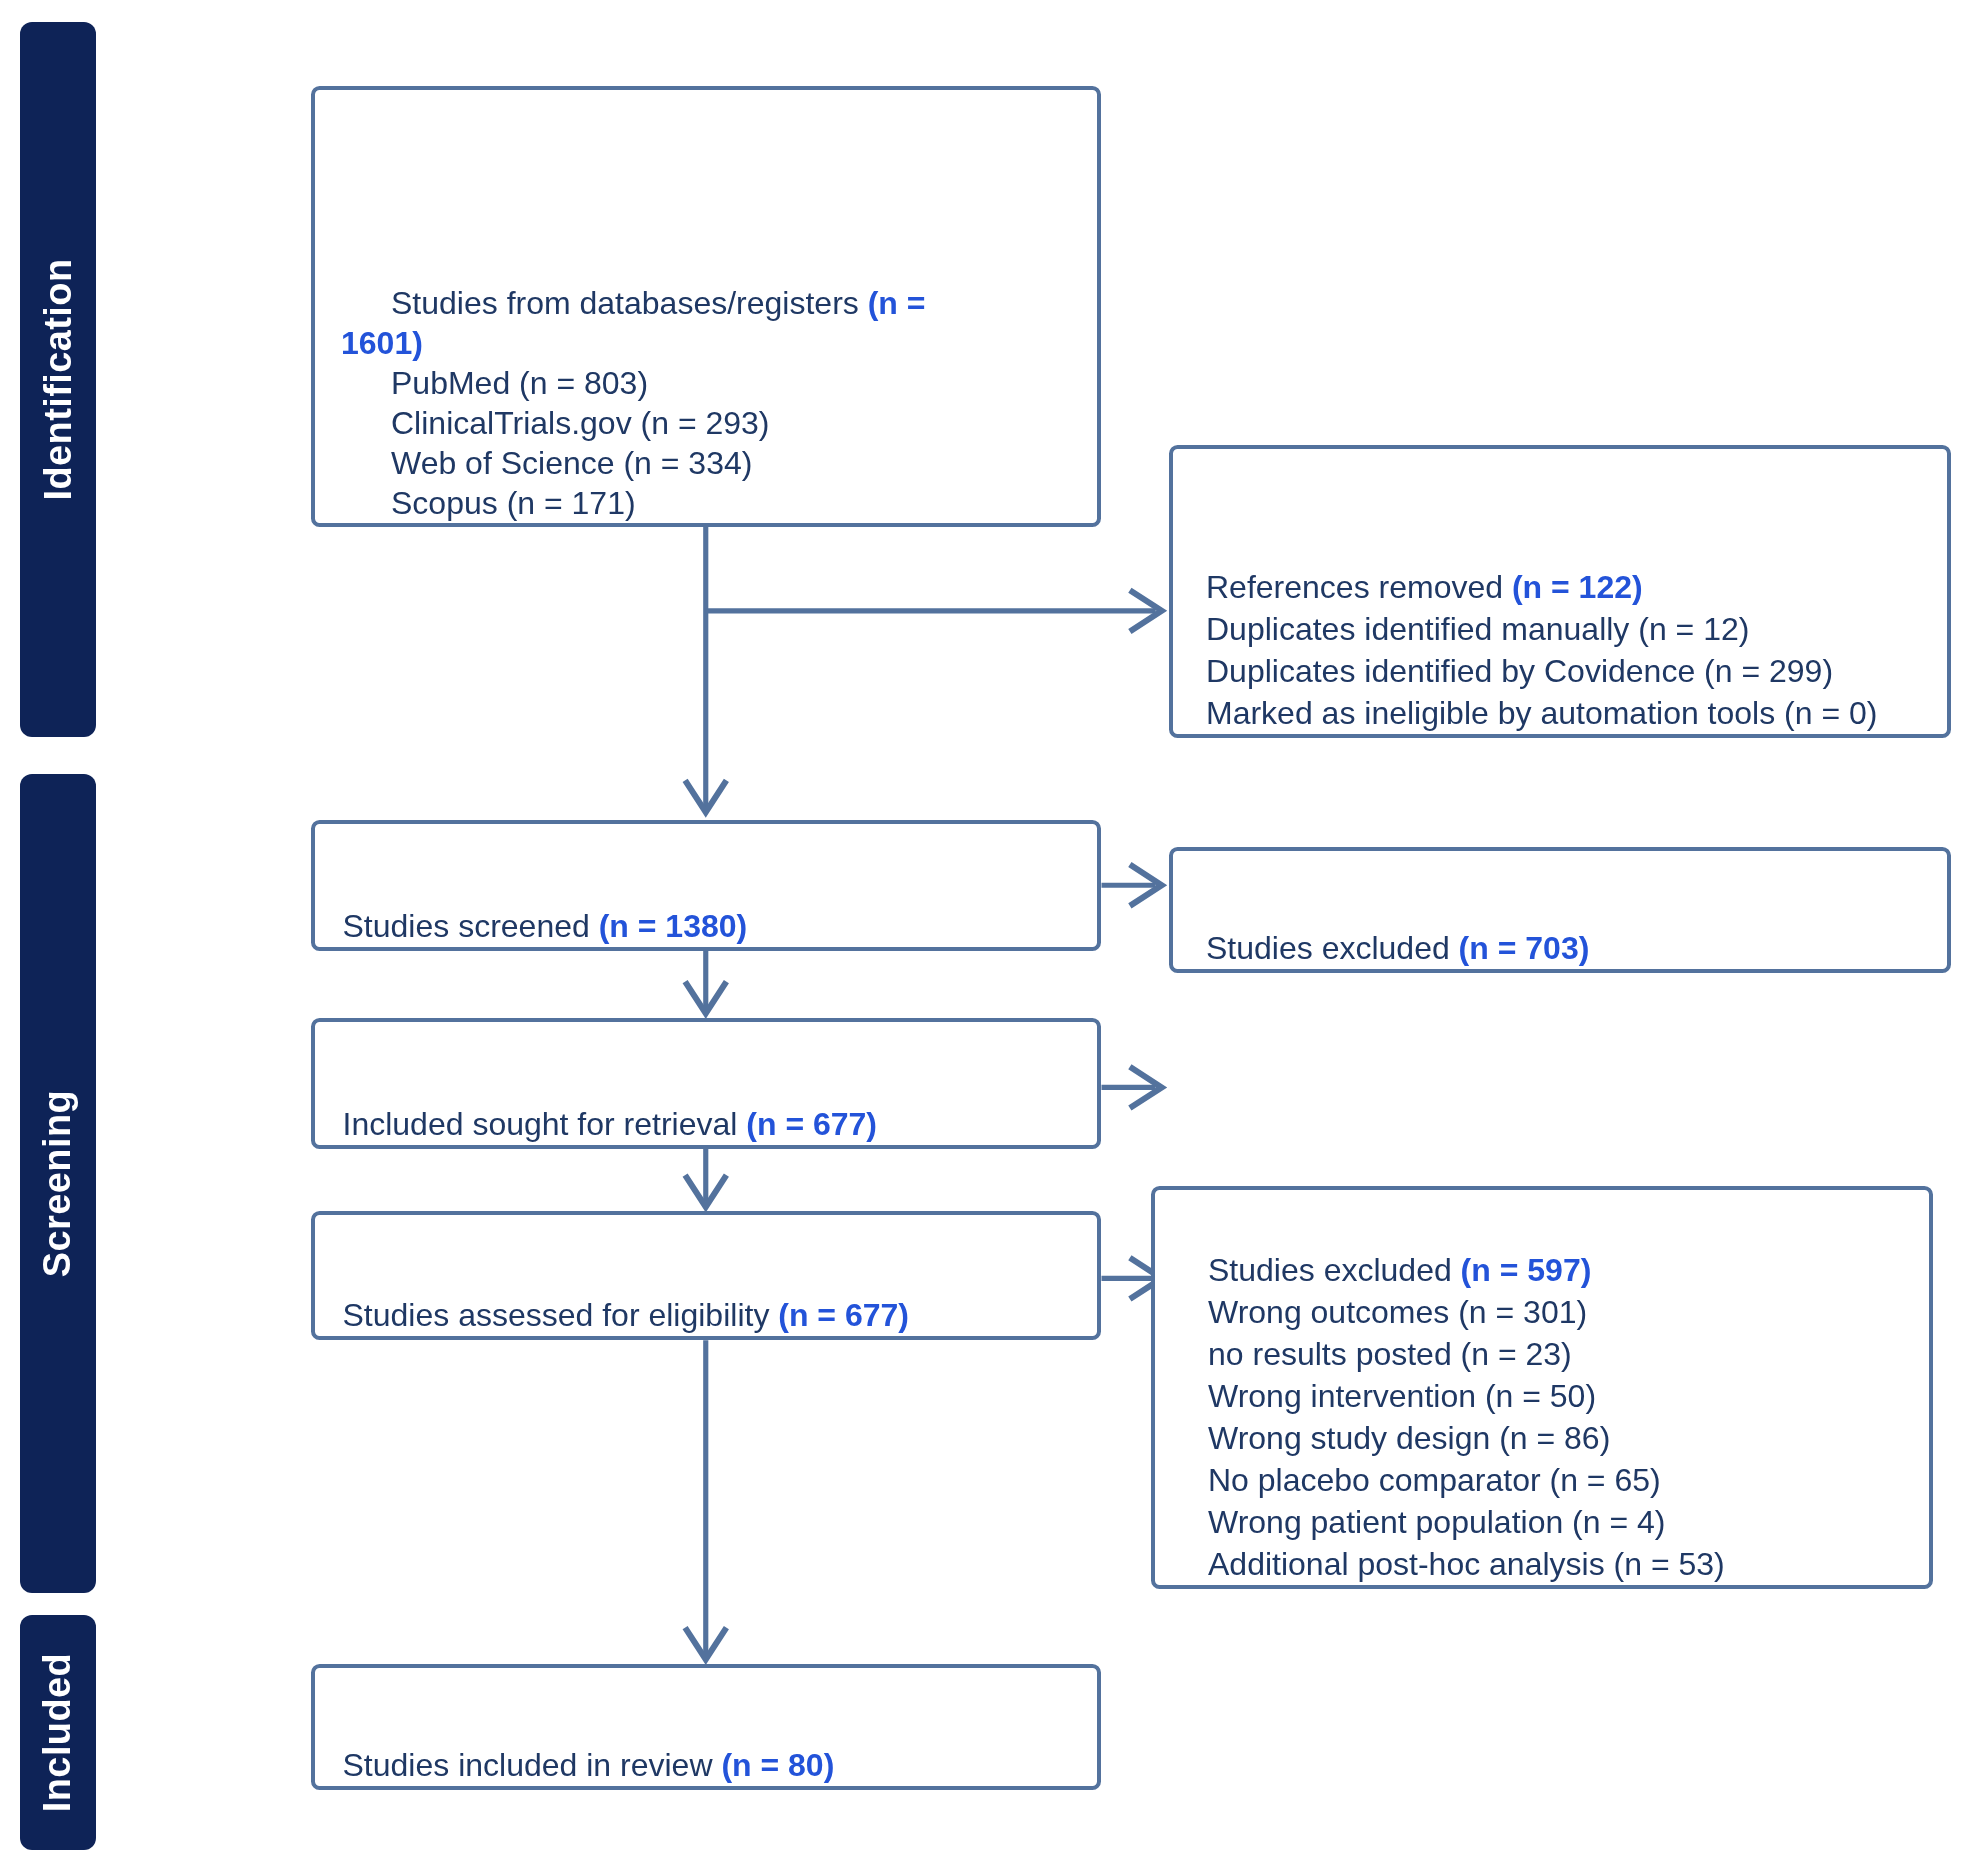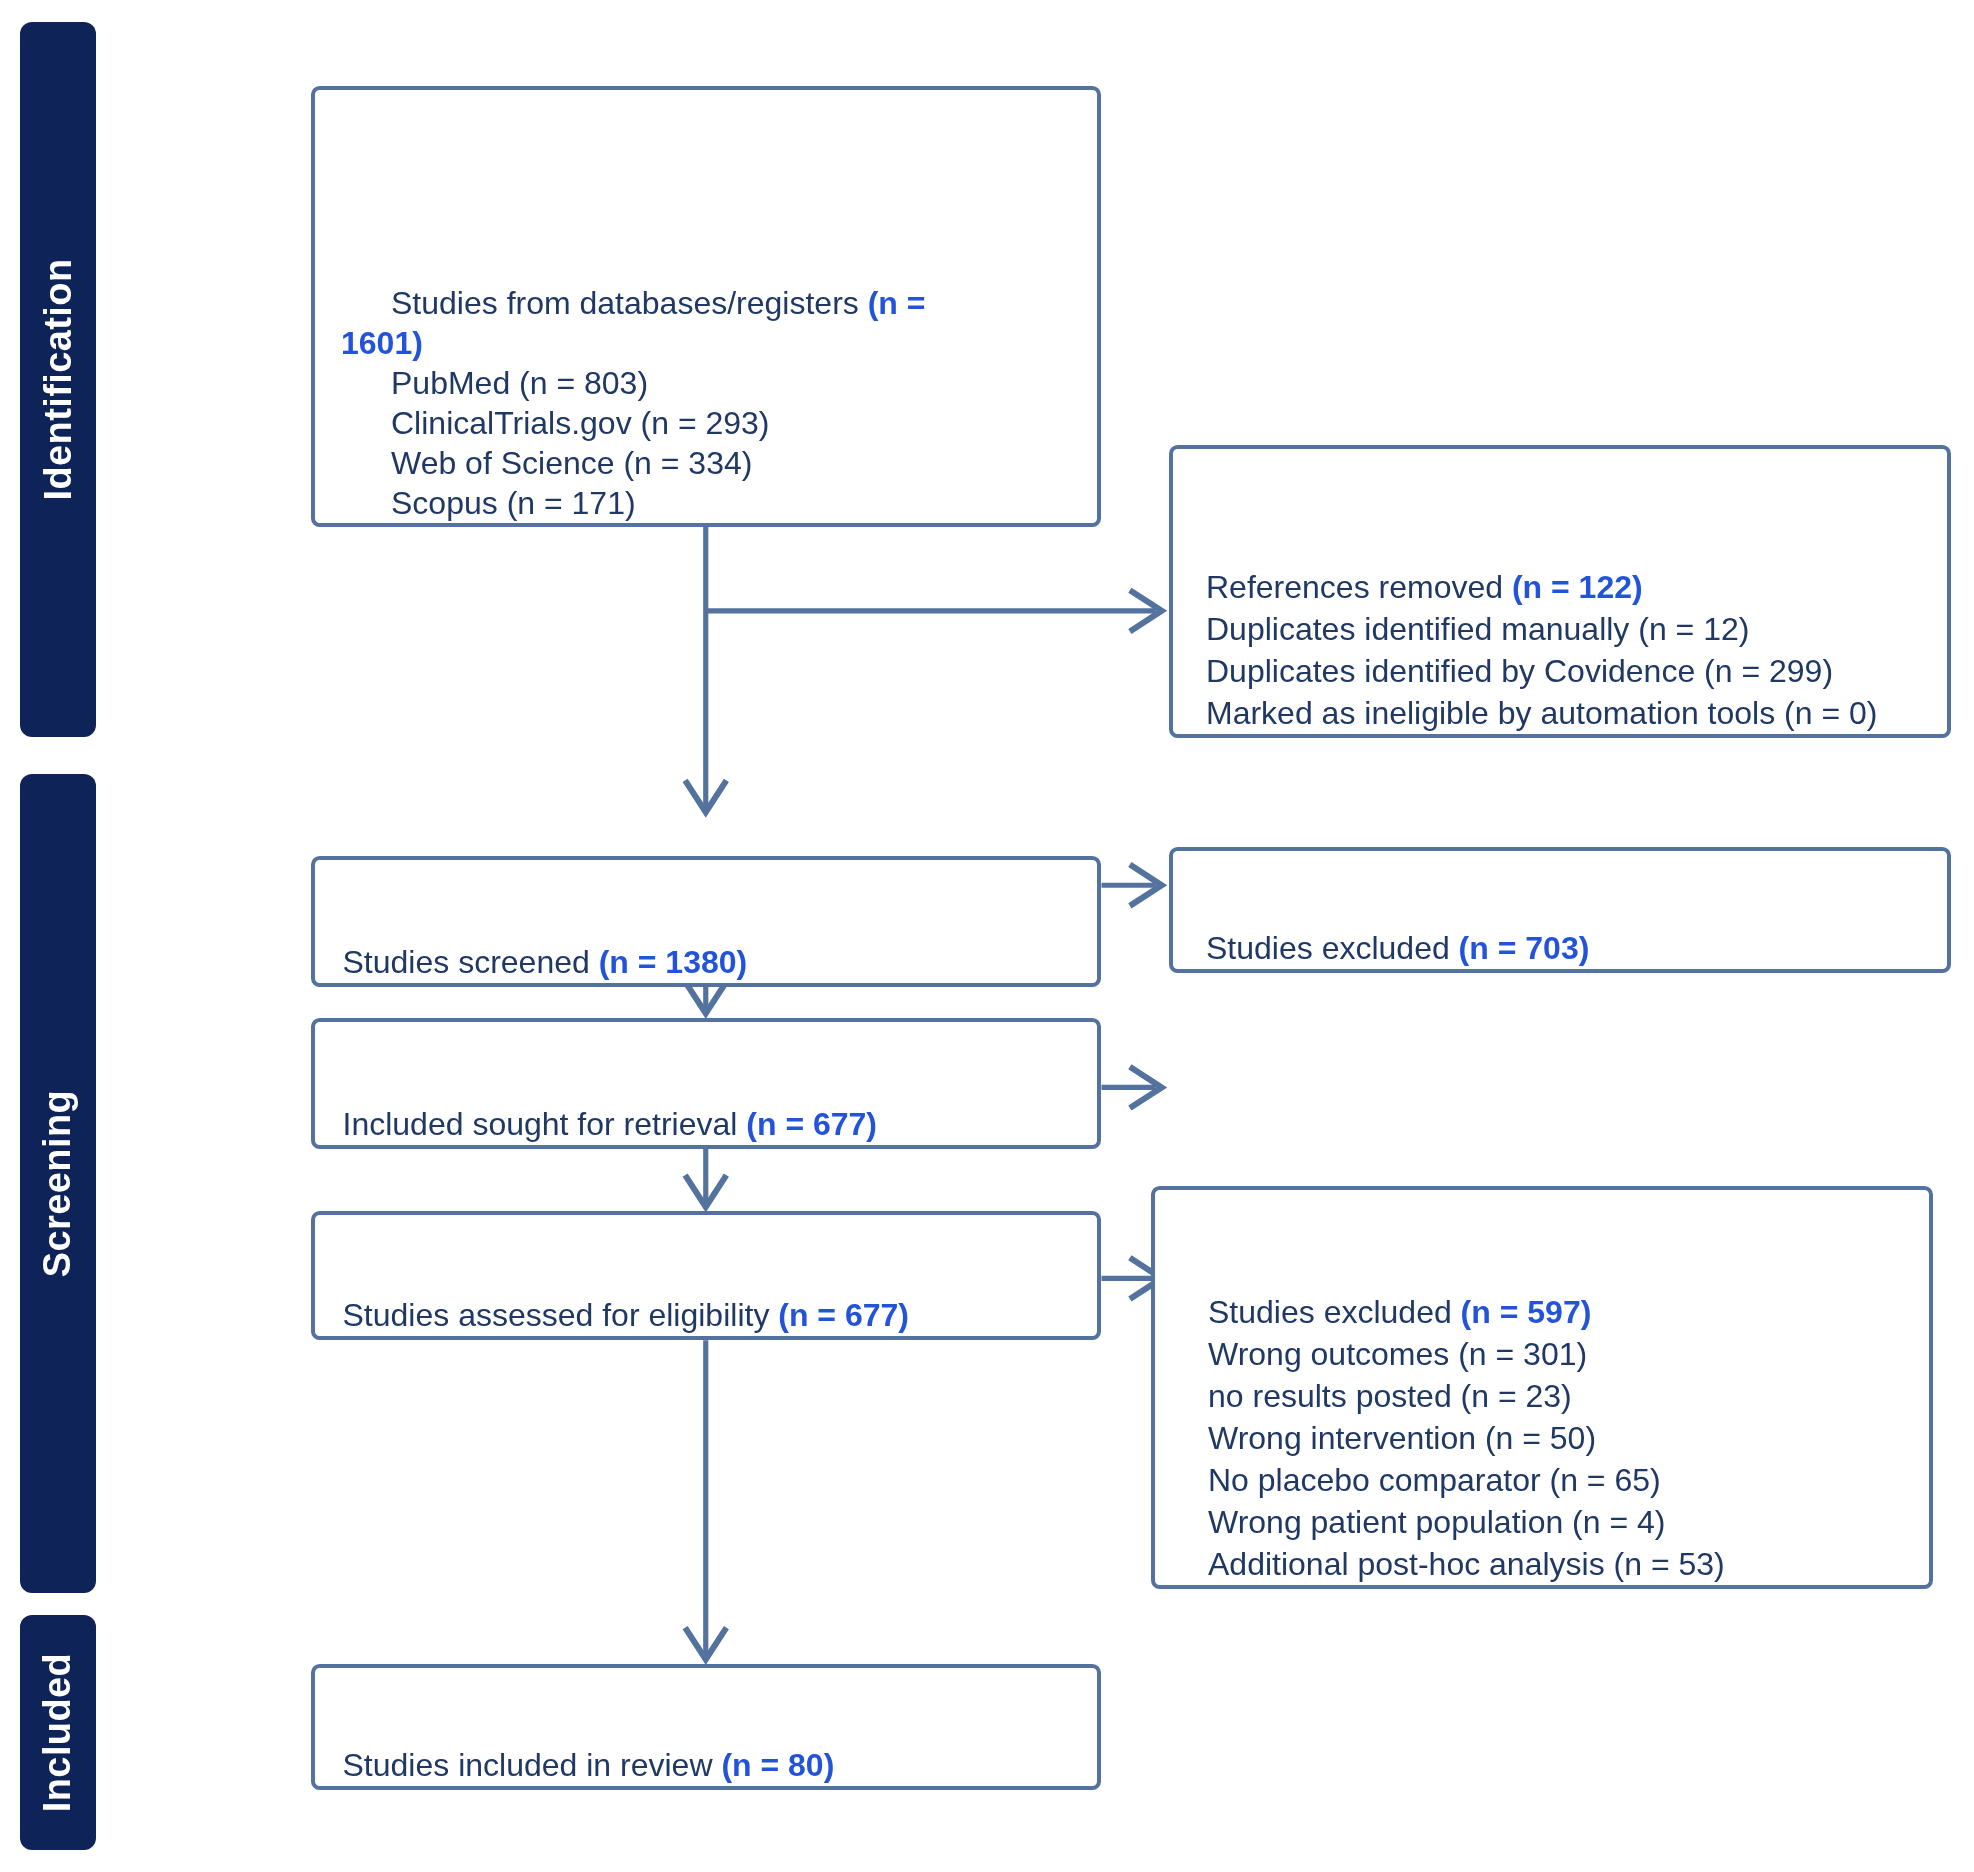--- a/index.html
+++ b/index.html
@@ -78,21 +78,21 @@
   }
   .box .line .accent {
     color: var(--accent-blue);
     font-weight: bold;
   }
   #box-databases .line { line-height: 40px; }
   #box-databases .line.indent { padding-left: 50px; }
 
   
   #box-databases { left: 311px; top: 86px;  width: 790px; height: 441px; padding-left: 26px; }
-  #box-screened  { left: 311px; top: 856px;  width: 790px; height: 131px; padding-left: 27.5px; }
+  #box-screened  { left: 311px; top: 820px;  width: 790px; height: 131px; padding-left: 27.5px; }
   #box-sought    { left: 311px; top: 1018px; width: 790px; height: 131px; padding-left: 27.5px; }
   #box-assessed  { left: 311px; top: 1211px; width: 790px; height: 129px; padding-left: 27.5px; }
   #box-included  { left: 311px; top: 1664px; width: 790px; height: 126px; padding-left: 27.5px; }
 
   
   #box-references    { left: 1169px; top: 445px;  width: 782px; height: 293px; padding-left: 33px; }
   #box-excluded-703  { left: 1169px; top: 847px;  width: 782px; height: 126px; padding-left: 33px; }
   #box-not-retrieved { left: 1169px; top: 1026px; width: 782px; height: 126px; padding-left: 33px; }
   #box-excluded-597  { left: 1151px; top: 1186px; width: 782px; height: 403px; padding-left: 53px; }
 </style>
@@ -170,20 +170,21 @@
       <div class="line"><span class="navy">Included sought for retrieval </span><span class="accent">(n = 677)</span></div>
     </div>
   <div class="box" id="box-assessed">
       <div class="line"><span class="navy">Studies assessed for eligibility </span><span class="accent">(n = 677)</span></div>
     </div>
   <div class="box" id="box-excluded-597">
       <div class="line"><span class="navy">Studies excluded </span><span class="accent">(n = 597)</span></div>
       <div class="line"><span class="navy">Wrong outcomes (n = 301)</span></div>
       <div class="line"><span class="navy">no results posted (n = 23)</span></div>
       <div class="line"><span class="navy">Wrong intervention (n = 50)</span></div>
+      <div class="line"><span class="navy">Wrong study design (n = 86)</span></div>
       <div class="line"><span class="navy">No placebo comparator (n = 65)</span></div>
       <div class="line"><span class="navy">Wrong patient population (n = 4)</span></div>
       <div class="line"><span class="navy">Additional post-hoc analysis (n = 53)</span></div>
     </div>
   <div class="box" id="box-included">
       <div class="line"><span class="navy">Studies included in review </span><span class="accent">(n = 80)</span></div>
     </div>
 
 </div>
 

